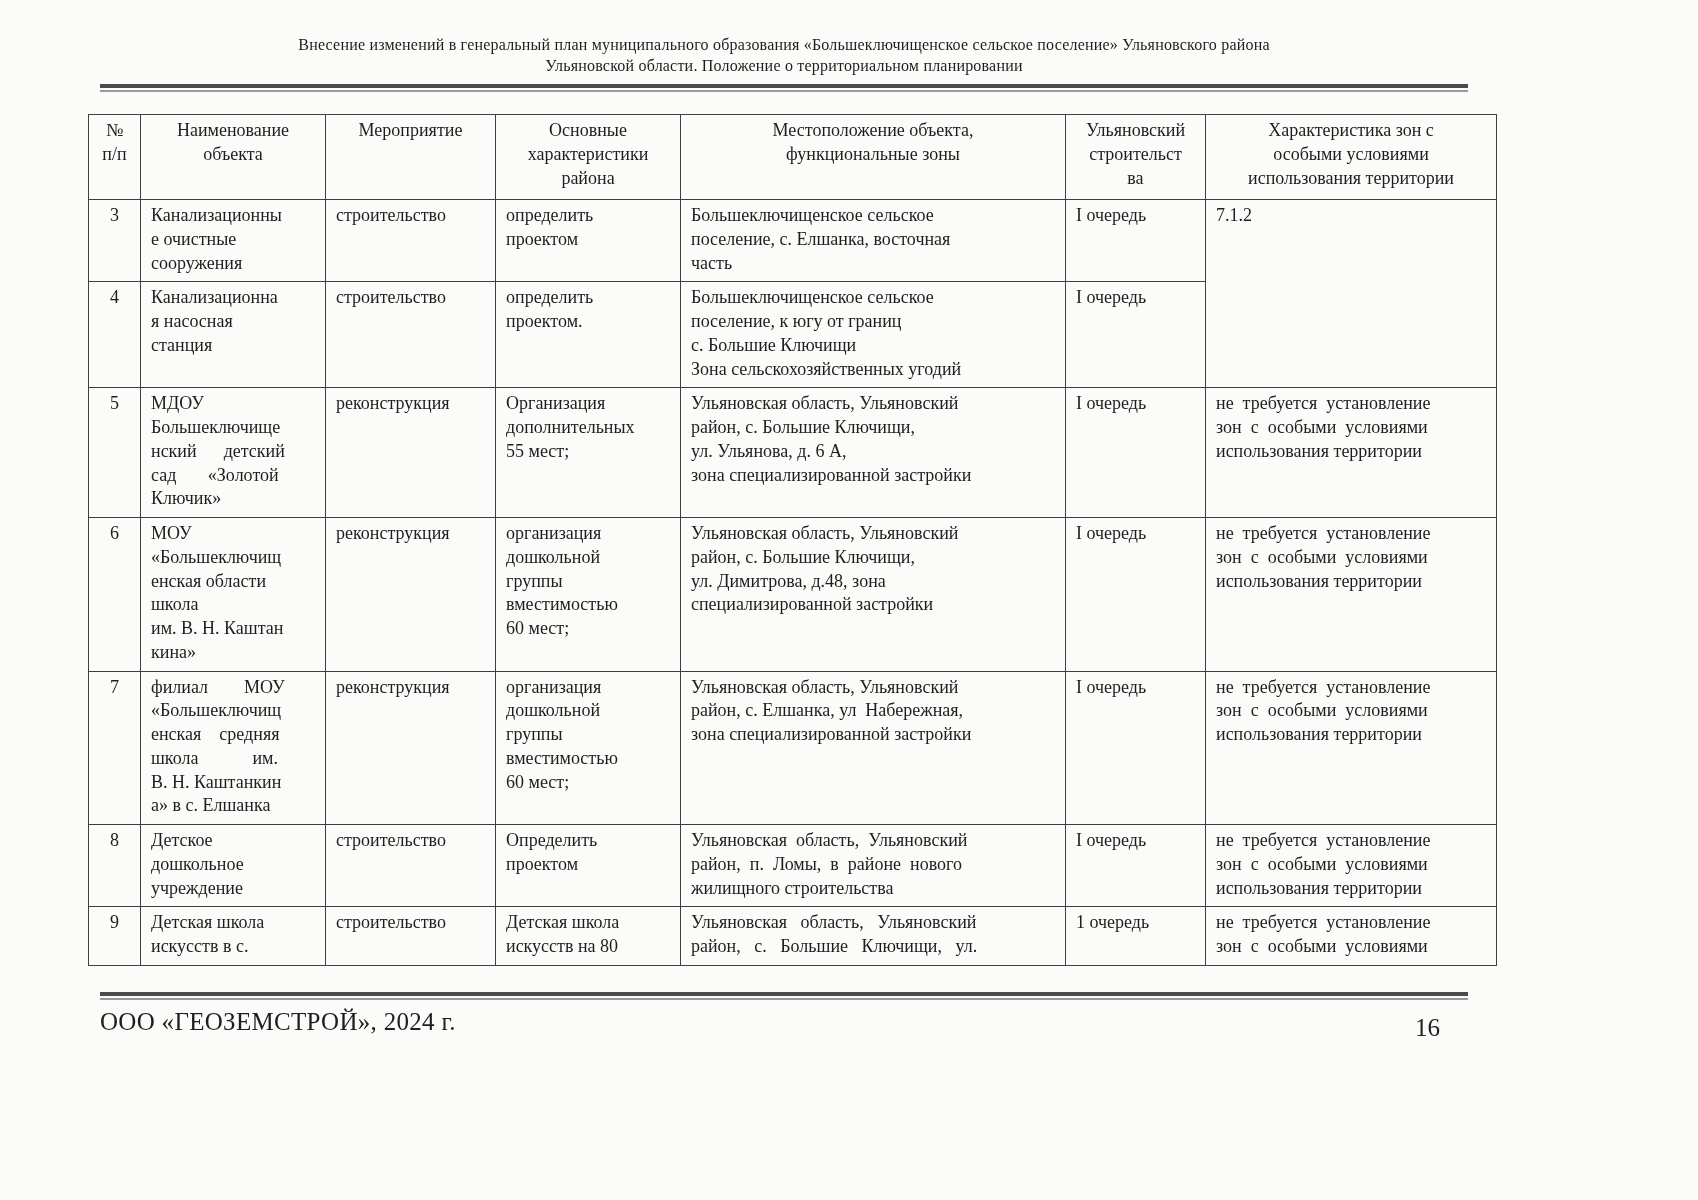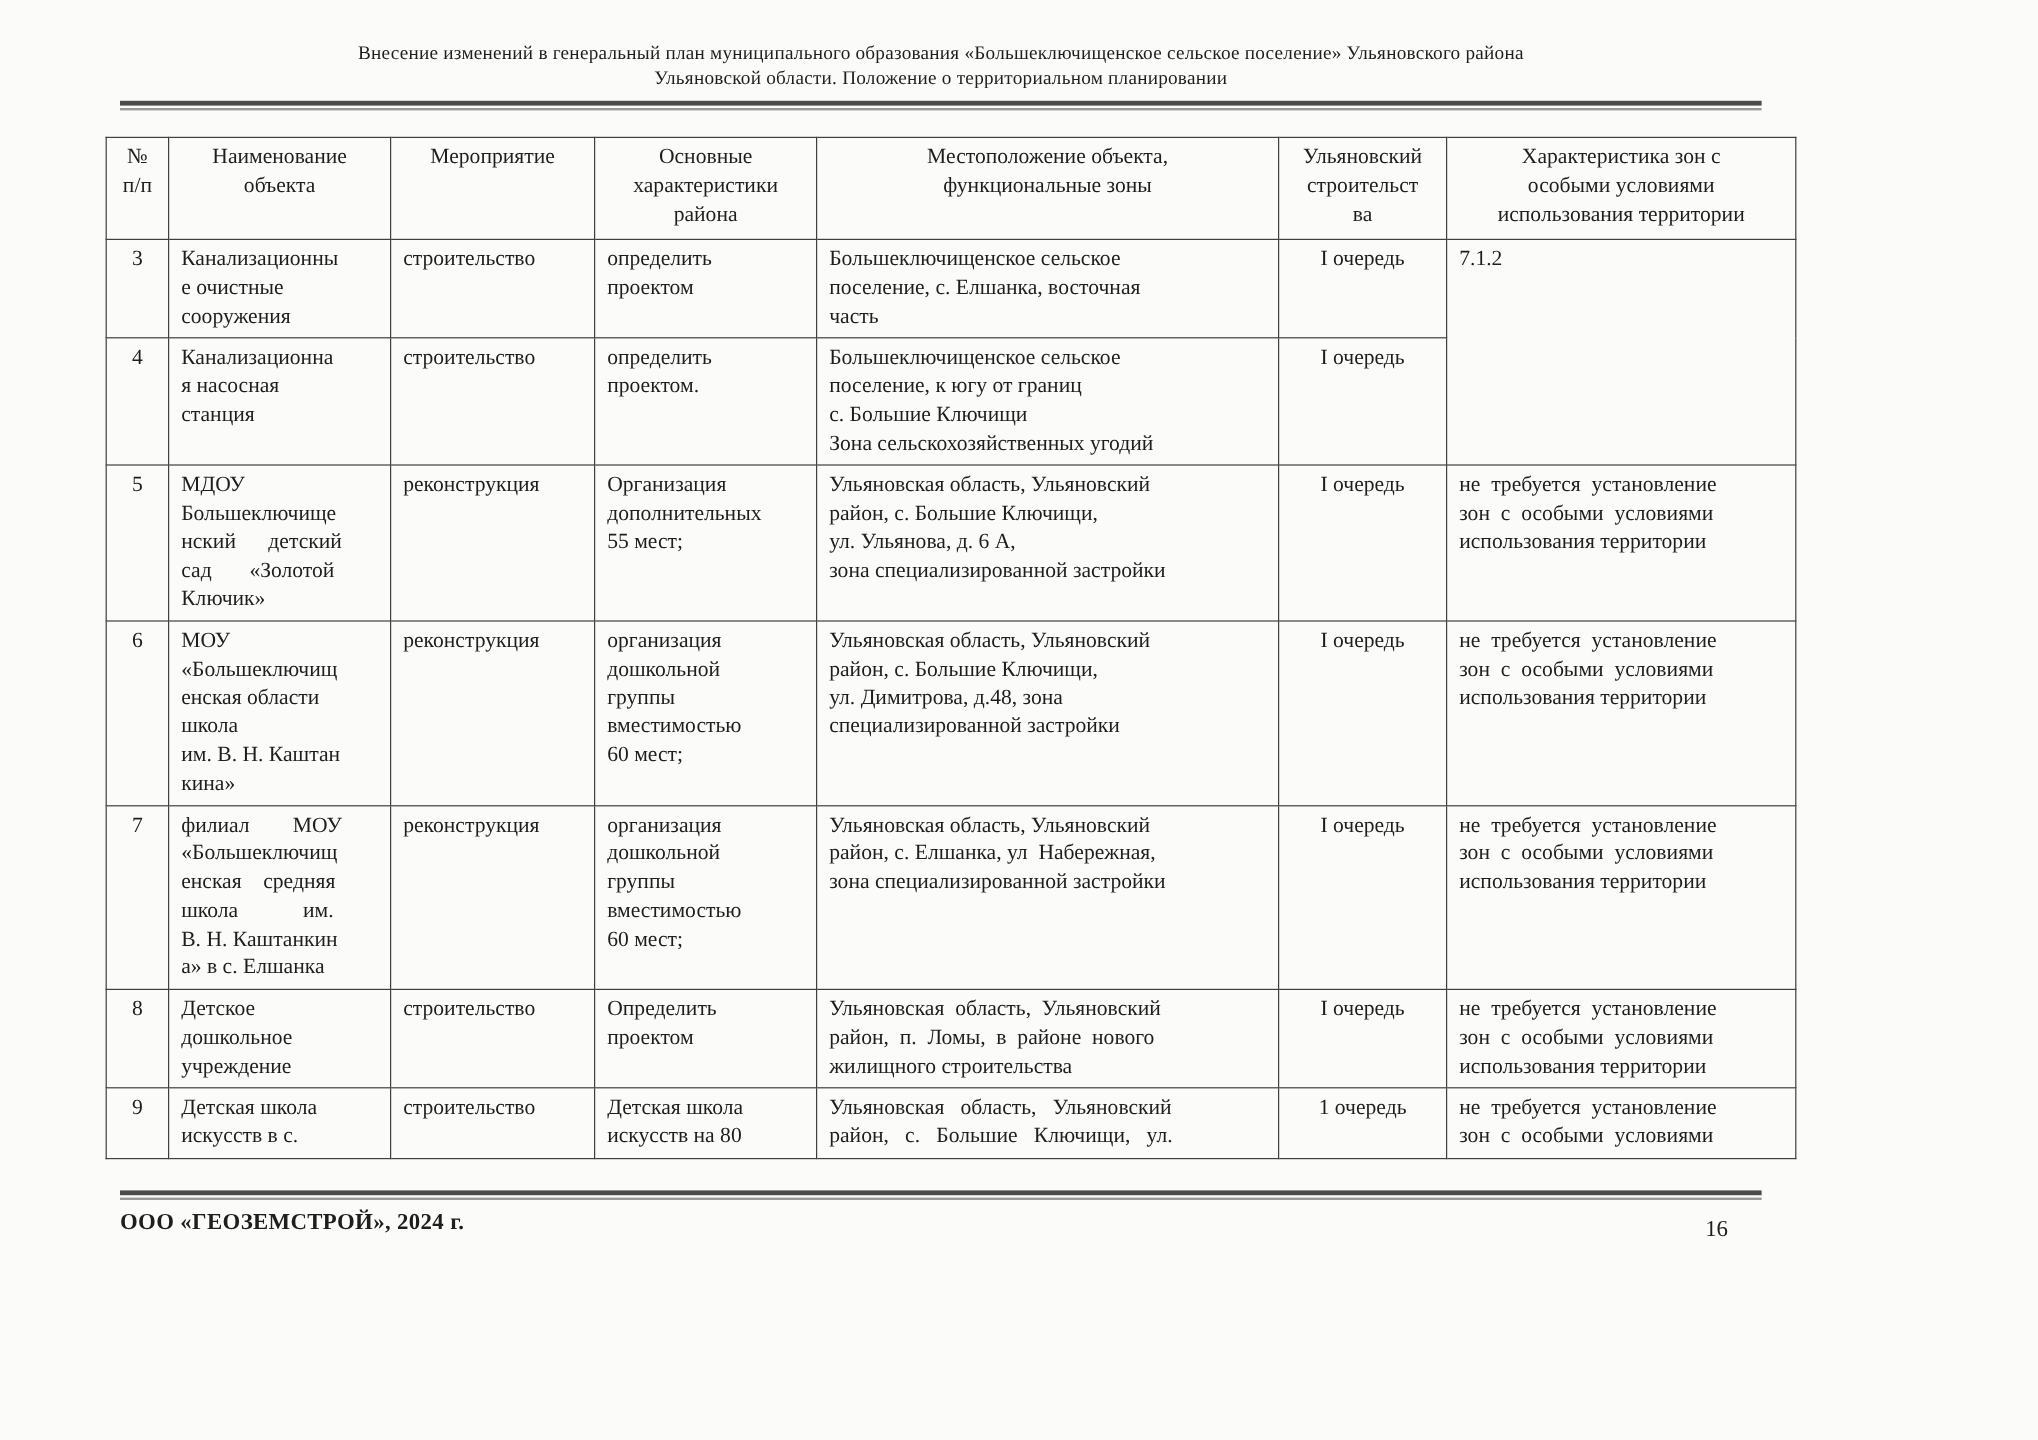--- a/index.html
+++ b/index.html
@@ -39,34 +39,34 @@
     line-height: 1.32;
     white-space: pre-wrap;
     overflow: hidden;
   }
   table.main th {
     font-weight: normal;
     text-align: center;
     height: 74px;
   }
   td.c-num { text-align: center; padding-left: 2px; padding-right: 2px; }
-  td.c-priority { text-align: center; }
+  td.c-priority { }
 
   .footer-rule { margin: 26px 0 0 100px; width: 1368px; }
   .footer-rule .dark  { height: 4px; background: #4c4c4c; }
   .footer-rule .light { height: 2px; background: #9a9a9a; margin-top: 2px; }
   .footer-row {
     margin: 8px 0 0 100px;
     width: 1368px;
     display: flex;
     justify-content: space-between;
     align-items: flex-start;
   }
-  .footer-company { font-size: 19px; font-weight: bold; letter-spacing: 0.3px; }
-  .footer-page { font-size: 19px; padding-right: 28px; margin-top: 6px; }
+  .footer-company { font-size: 25px; font-weight: normal; letter-spacing: 0.3px; }
+  .footer-page { font-size: 25px; padding-right: 28px; margin-top: 6px; }
 </style>
 </head>
 <body>
 
 <div class="page">
 
   <div class="doc-header">Внесение изменений в генеральный план муниципального образования «Большеключищенское сельское поселение» Ульяновского района
 Ульяновской области. Положение о территориальном планировании</div>
 
   <div class="rule">

